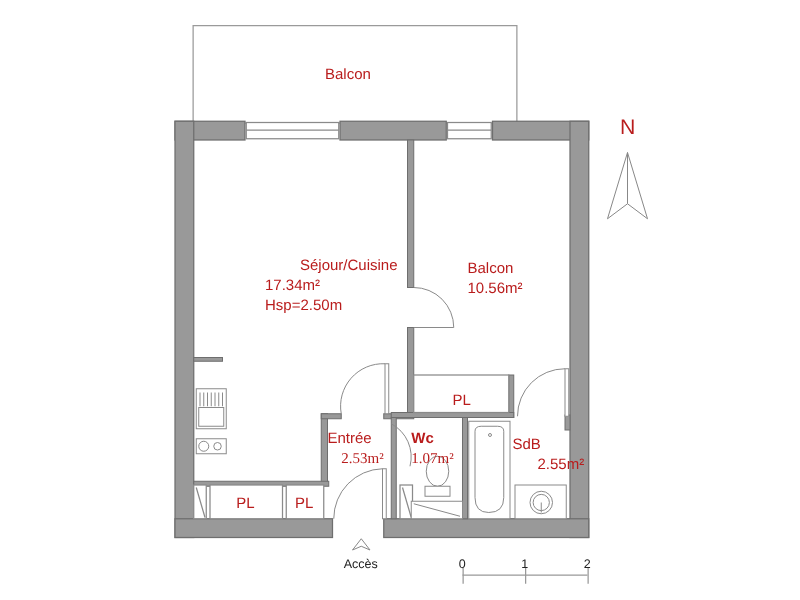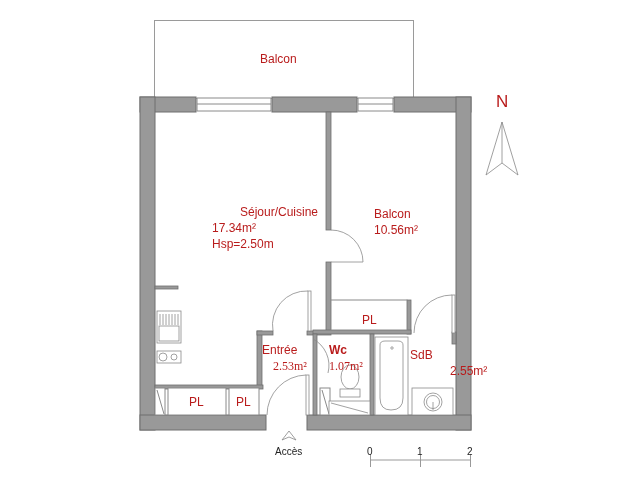--- a/index.html
+++ b/index.html
@@ -146,21 +146,21 @@
 <div class="lbl" style="left:374px;top:207px;">Balcon</div>
 <div class="lbl" style="left:374px;top:223px;">10.56m²</div>
 
 <div class="lbl" style="left:262px;top:343px;">Entrée</div>
 <div class="lbl" style="left:273px;top:359px;font-family:Liberation Serif, serif;">2.53m²</div>
 
 <div class="lbl" style="left:329px;top:343px;font-weight:bold;">Wc</div>
 <div class="lbl" style="left:329px;top:359px;font-family:Liberation Serif, serif;">1.07m²</div>
 
 <div class="lbl" style="left:410px;top:348px;">SdB</div>
-<div class="lbl" style="left:410px;top:364px;padding-left:40px;">2.55m²</div>
+<div class="lbl" style="left:430px;top:364px;">2.55m²</div>
 
 <div class="lbl" style="left:189px;top:395px;">PL</div>
 <div class="lbl" style="left:236px;top:395px;">PL</div>
 <div class="lbl" style="left:362px;top:313px;">PL</div>
 
 <div class="lbl" style="left:496px;top:94px;font-size:17px;">N</div>
 <div class="lbl small" style="left:275px;top:444px;">Accès</div>
 
 <div class="lbl small" style="left:367px;top:444px;">0</div>
 <div class="lbl small" style="left:417px;top:444px;">1</div>

